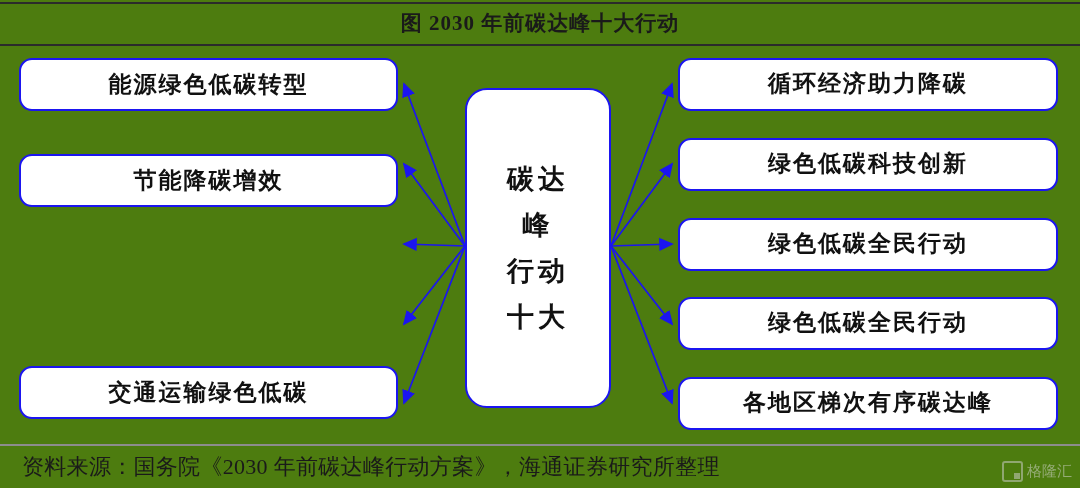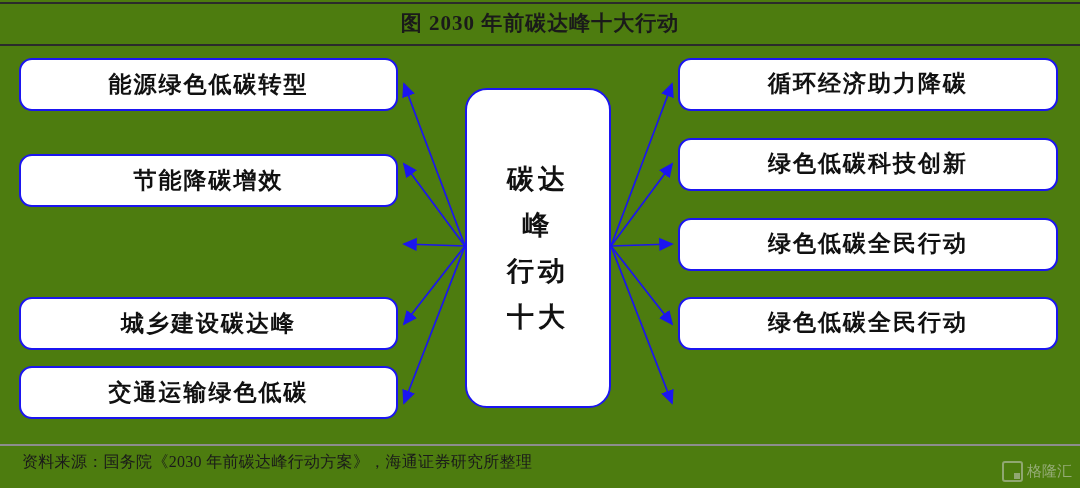--- a/index.html
+++ b/index.html
@@ -42,21 +42,21 @@
     letter-spacing: 1px;
     line-height: 32px;
     white-space: nowrap;
   }
 
   
   .footer {
     position: absolute;
     top: 452px;
     left: 22px;
-    font-size: 16px;
+    font-size: 22px;
     color: #1a1a1a;
     white-space: nowrap;
     letter-spacing: 0.3px;
   }
 
   
   .canvas {
     position: absolute;
     top: 46px;
     left: 0;
@@ -183,38 +183,38 @@
       <span class="cline">行动</span>
       <span class="cline">十大</span>
     </div>
 
     <div class="node side-node left-node" style="top:12px">
         <span>能源绿色低碳转型</span>
       </div>
     <div class="node side-node left-node" style="top:108px">
         <span>节能降碳增效</span>
       </div>
-    <div class="node side-node left-node" style="top:251px">
-        <span>城乡建设碳达峰</span>
-      </div>
     <div class="node side-node left-node" style="top:320px">
         <span>交通运输绿色低碳</span>
       </div>
 
     <div class="node side-node right-node" style="top:12px">
         <span>循环经济助力降碳</span>
       </div>
     <div class="node side-node right-node" style="top:92px">
         <span>绿色低碳科技创新</span>
       </div>
     <div class="node side-node right-node" style="top:172px">
         <span>绿色低碳全民行动</span>
       </div>
     <div class="node side-node right-node" style="top:251px">
         <span>绿色低碳全民行动</span>
+      </div>
+    <div class="node side-node right-node" style="top:331px">
+        <span>各地区梯次有序碳达峰</span>
       </div>
 
   </div>
 
   <div class="rule rule-footer"></div>
 
   <div class="footer">资料来源：国务院《2030 年前碳达峰行动方案》，海通证券研究所整理</div>
 
   <div class="watermark">
     <span class="wm-mark"></span>

